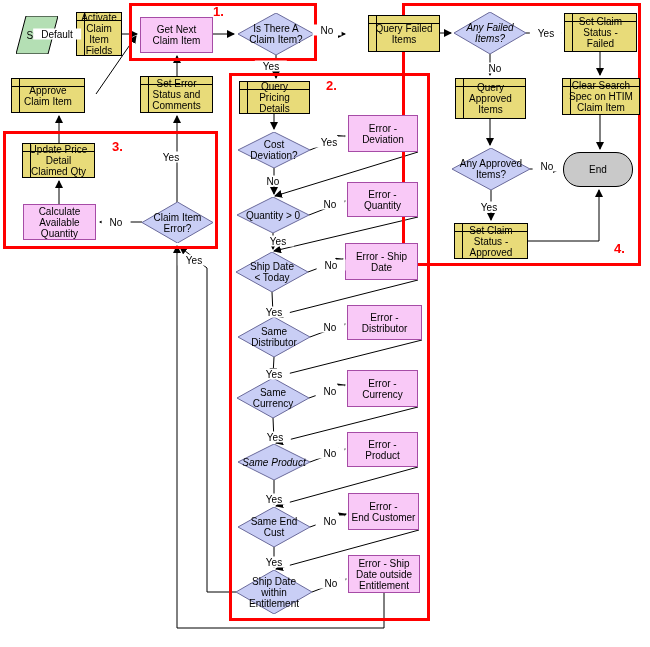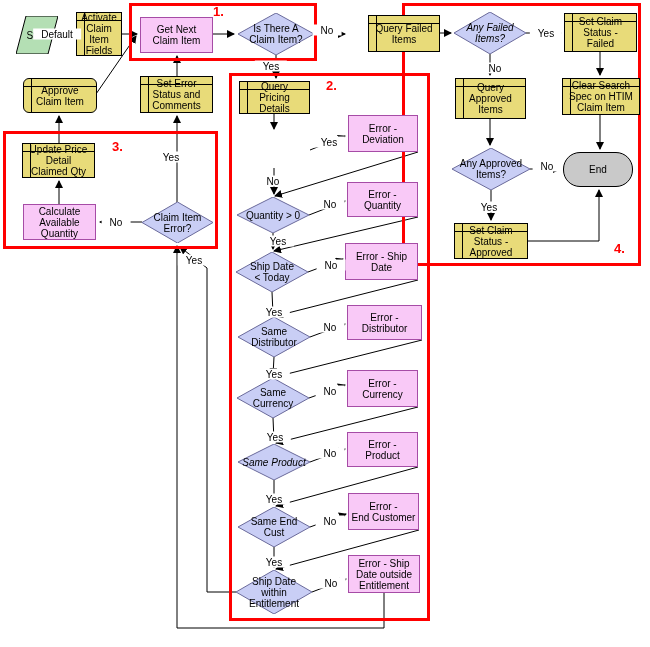--- a/index.html
+++ b/index.html
@@ -125,20 +125,24 @@
         <polygon points="39,0 78,21 39,42 0,21" fill="#C9CEF5" stroke="#6A6A9A" stroke-width="1"></polygon>
       </svg><span class="txt">Any Approved
 Items?</span></div>
     <div class="node endnode" style="left: 563px; top: 152px; width: 68px; height: 33px;"><span class="txt">End</span></div>
     <div class="node subprocess" style="left: 454px; top: 223px; width: 72px; height: 34px;"><div class="hline"></div><div class="vline"></div><span class="txt">Set Claim
 Status -
 Approved</span></div>
     <div class="node subprocess" style="left: 239px; top: 81px; width: 69px; height: 31px;"><div class="hline"></div><div class="vline"></div><span class="txt">Query
 Pricing
 Details</span></div>
+    <div class="node" style="left: 238px; top: 132px; width: 72px; height: 36px;"><svg class="shape" width="72" height="36" viewBox="0 0 72 36">
+        <polygon points="36,0 72,18 36,36 0,18" fill="#C9CEF5" stroke="#6A6A9A" stroke-width="1"></polygon>
+      </svg><span class="txt">Cost
+Deviation?</span></div>
     <div class="node process" style="left: 348px; top: 115px; width: 68px; height: 35px;"><span class="txt">Error -
 Deviation</span></div>
     <div class="node" style="left: 237px; top: 197px; width: 72px; height: 36px;"><svg class="shape" width="72" height="36" viewBox="0 0 72 36">
         <polygon points="36,0 72,18 36,36 0,18" fill="#C9CEF5" stroke="#6A6A9A" stroke-width="1"></polygon>
       </svg><span class="txt">Quantity &gt; 0</span></div>
     <div class="node process" style="left: 347px; top: 182px; width: 69px; height: 33px;"><span class="txt">Error -
 Quantity</span></div>
     <div class="node" style="left: 236px; top: 252px; width: 72px; height: 40px;"><svg class="shape" width="72" height="40" viewBox="0 0 72 40">
         <polygon points="36,0 72,20 36,40 0,20" fill="#C9CEF5" stroke="#6A6A9A" stroke-width="1"></polygon>
       </svg><span class="txt">Ship Date
@@ -169,21 +173,21 @@
     <div class="node process" style="left: 348px; top: 493px; width: 69px; height: 35px;"><span class="txt">Error -
 End Customer</span></div>
     <div class="node" style="left: 236px; top: 570px; width: 76px; height: 44px;"><svg class="shape" width="76" height="44" viewBox="0 0 76 44">
         <polygon points="38,0 76,22 38,44 0,22" fill="#C9CEF5" stroke="#6A6A9A" stroke-width="1"></polygon>
       </svg><span class="txt">Ship Date
 within
 Entitlement</span></div>
     <div class="node process" style="left: 348px; top: 555px; width: 70px; height: 36px;"><span class="txt">Error - Ship
 Date outside
 Entitlement</span></div>
-    <div class="node subprocess" style="left: 23px; top: 78px; width: 72px; height: 33px; border-radius: 6px;"><div class="hline"></div><div class="vline"></div><span class="txt">Approve
+    <div class="node subprocess" style="left: 11px; top: 78px; width: 72px; height: 33px;"><div class="hline"></div><div class="vline"></div><span class="txt">Approve
 Claim Item</span></div>
     <div class="node subprocess" style="left: 22px; top: 143px; width: 71px; height: 33px;"><div class="hline"></div><div class="vline"></div><span class="txt">Update Price
 Detail
 Claimed Qty</span></div>
     <div class="node subprocess" style="left: 140px; top: 76px; width: 71px; height: 35px;"><div class="hline"></div><div class="vline"></div><span class="txt">Set Error
 Status and
 Comments</span></div>
     <div class="node process" style="left: 23px; top: 204px; width: 71px; height: 34px;"><span class="txt">Calculate
 Available
 Quantity</span></div>

